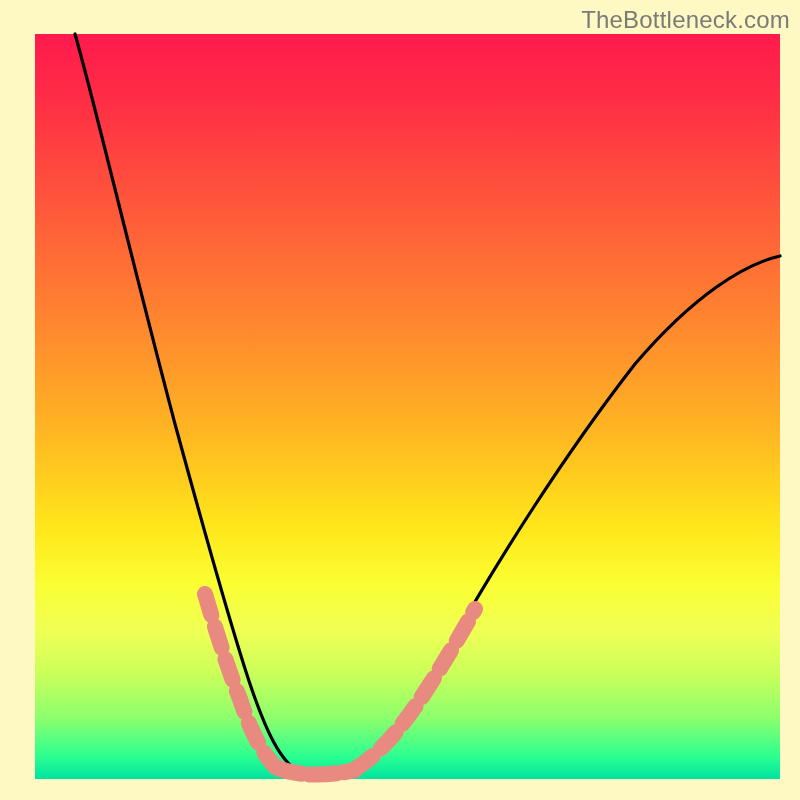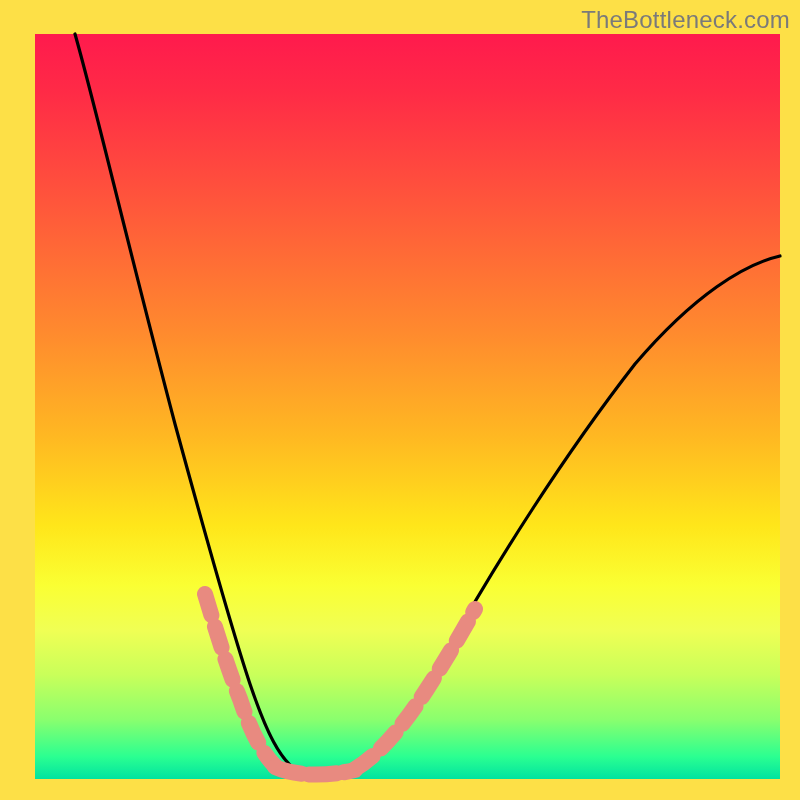--- a/index.html
+++ b/index.html
@@ -8,21 +8,21 @@
     width: 800px;
     height: 800px;
     background: #000;
     overflow: hidden;
     font-family: Arial, Helvetica, sans-serif;
   }
   .frame {
     position: absolute;
     left: 0; top: 0;
     width: 800px; height: 800px;
-    background: #fde047;
+    background: #fef9c3;
   }
   .plot-area {
     position: absolute;
     left: 35px;
     top: 34px;
     width: 745px;
     height: 745px;
     
     background: linear-gradient(to bottom,
       #ff1a4d 0%,

